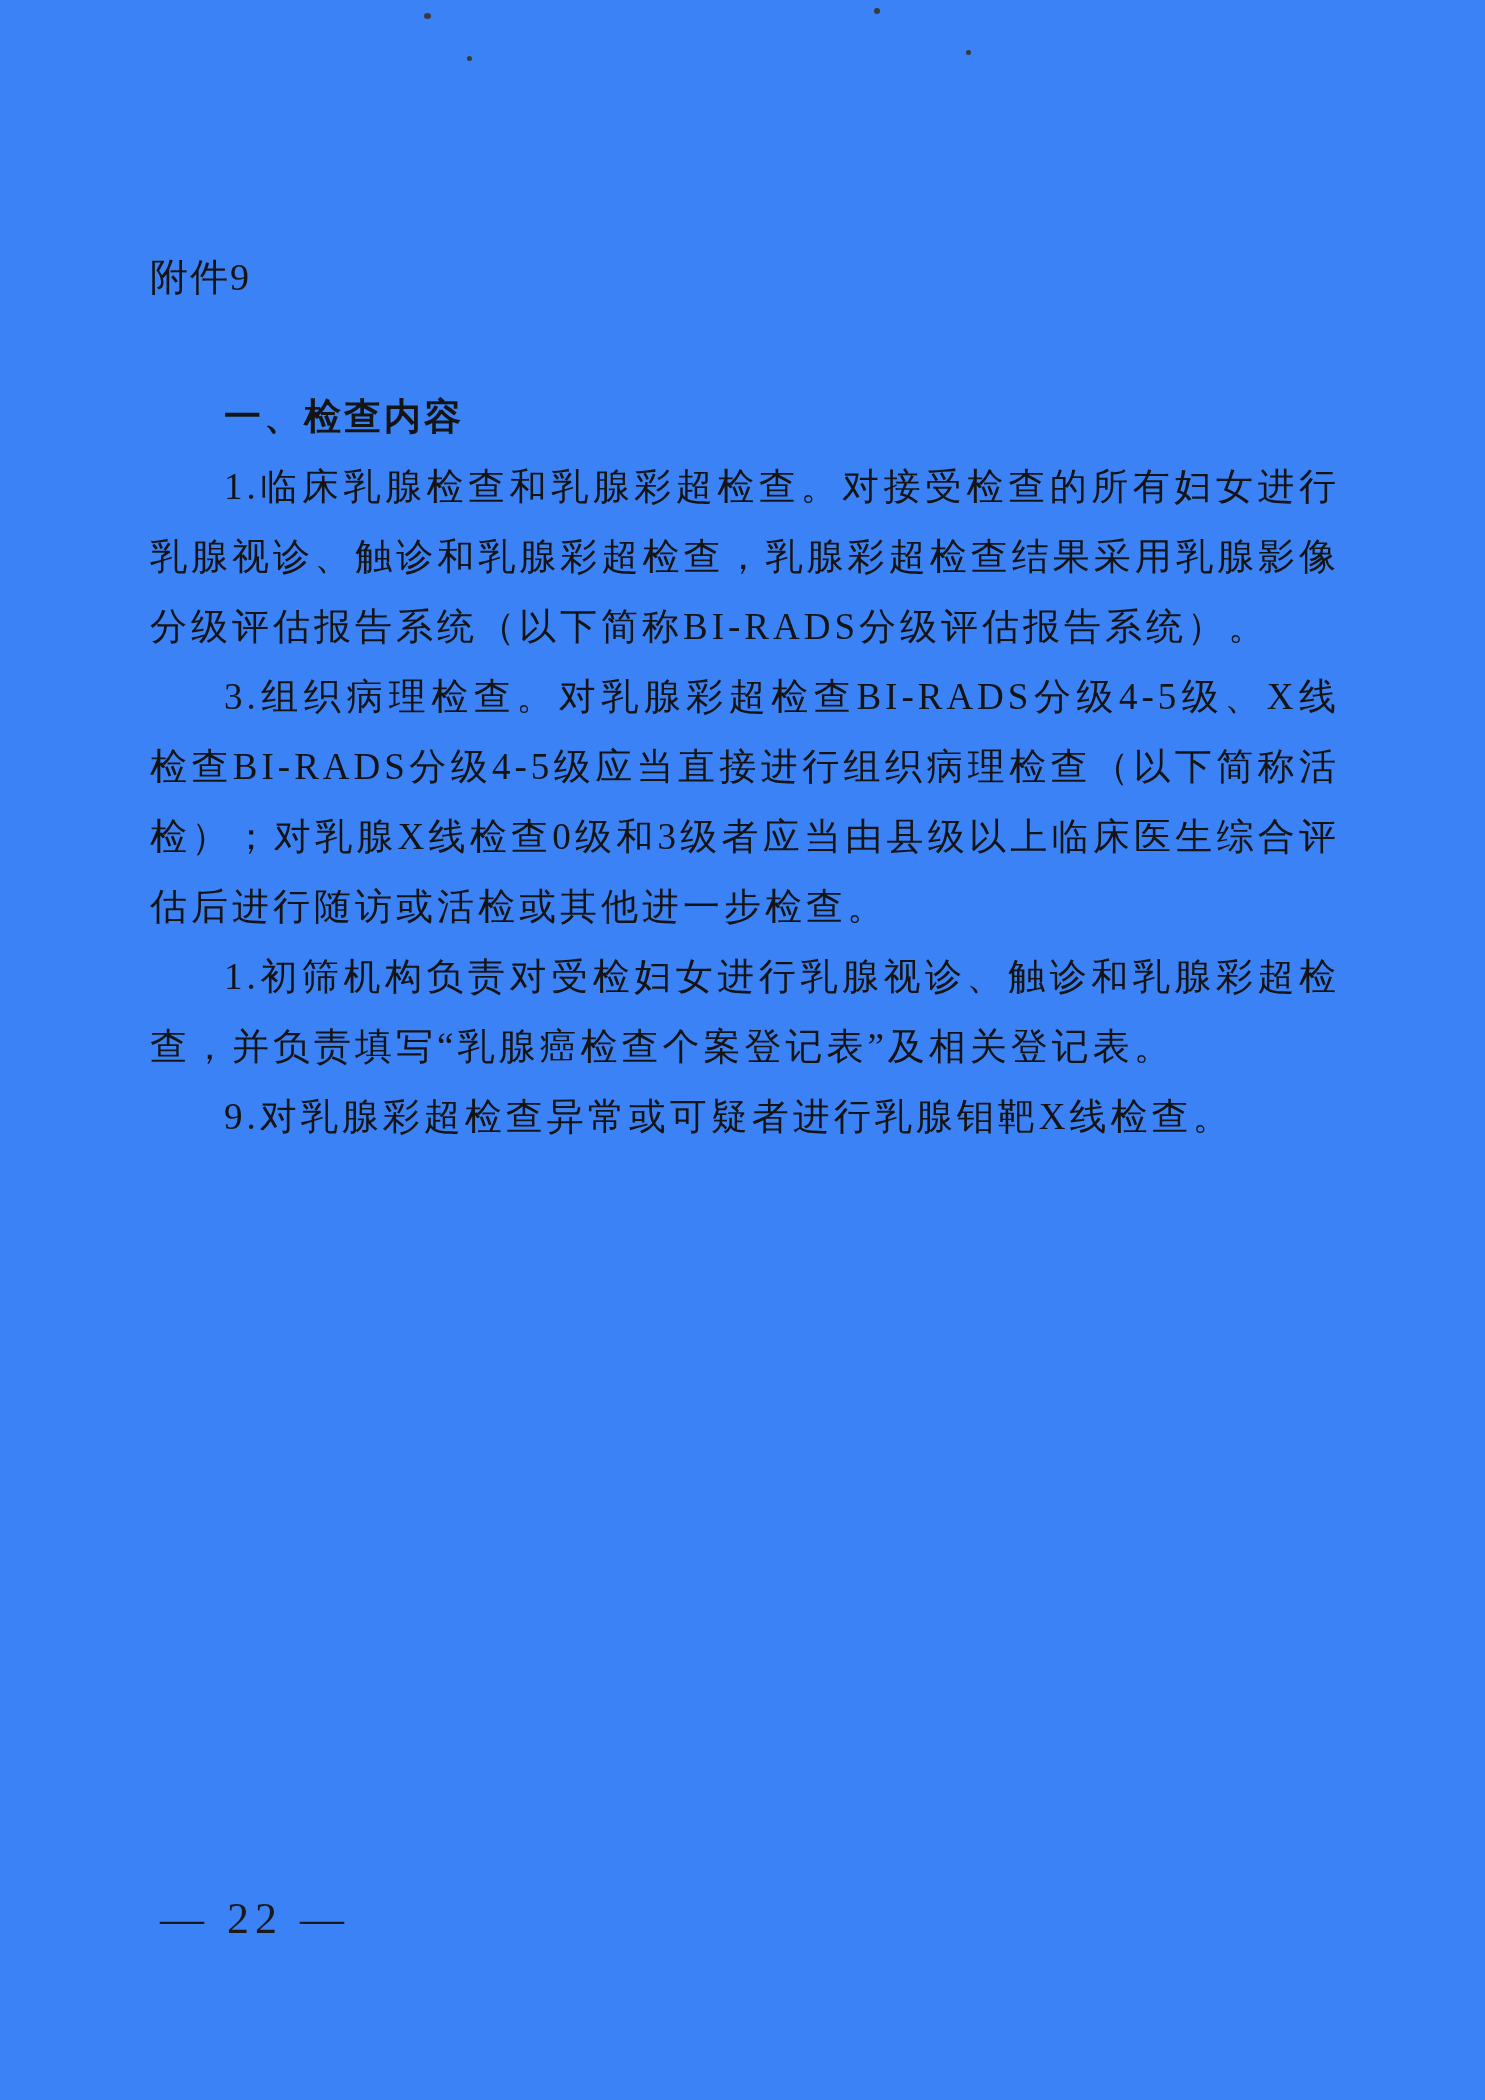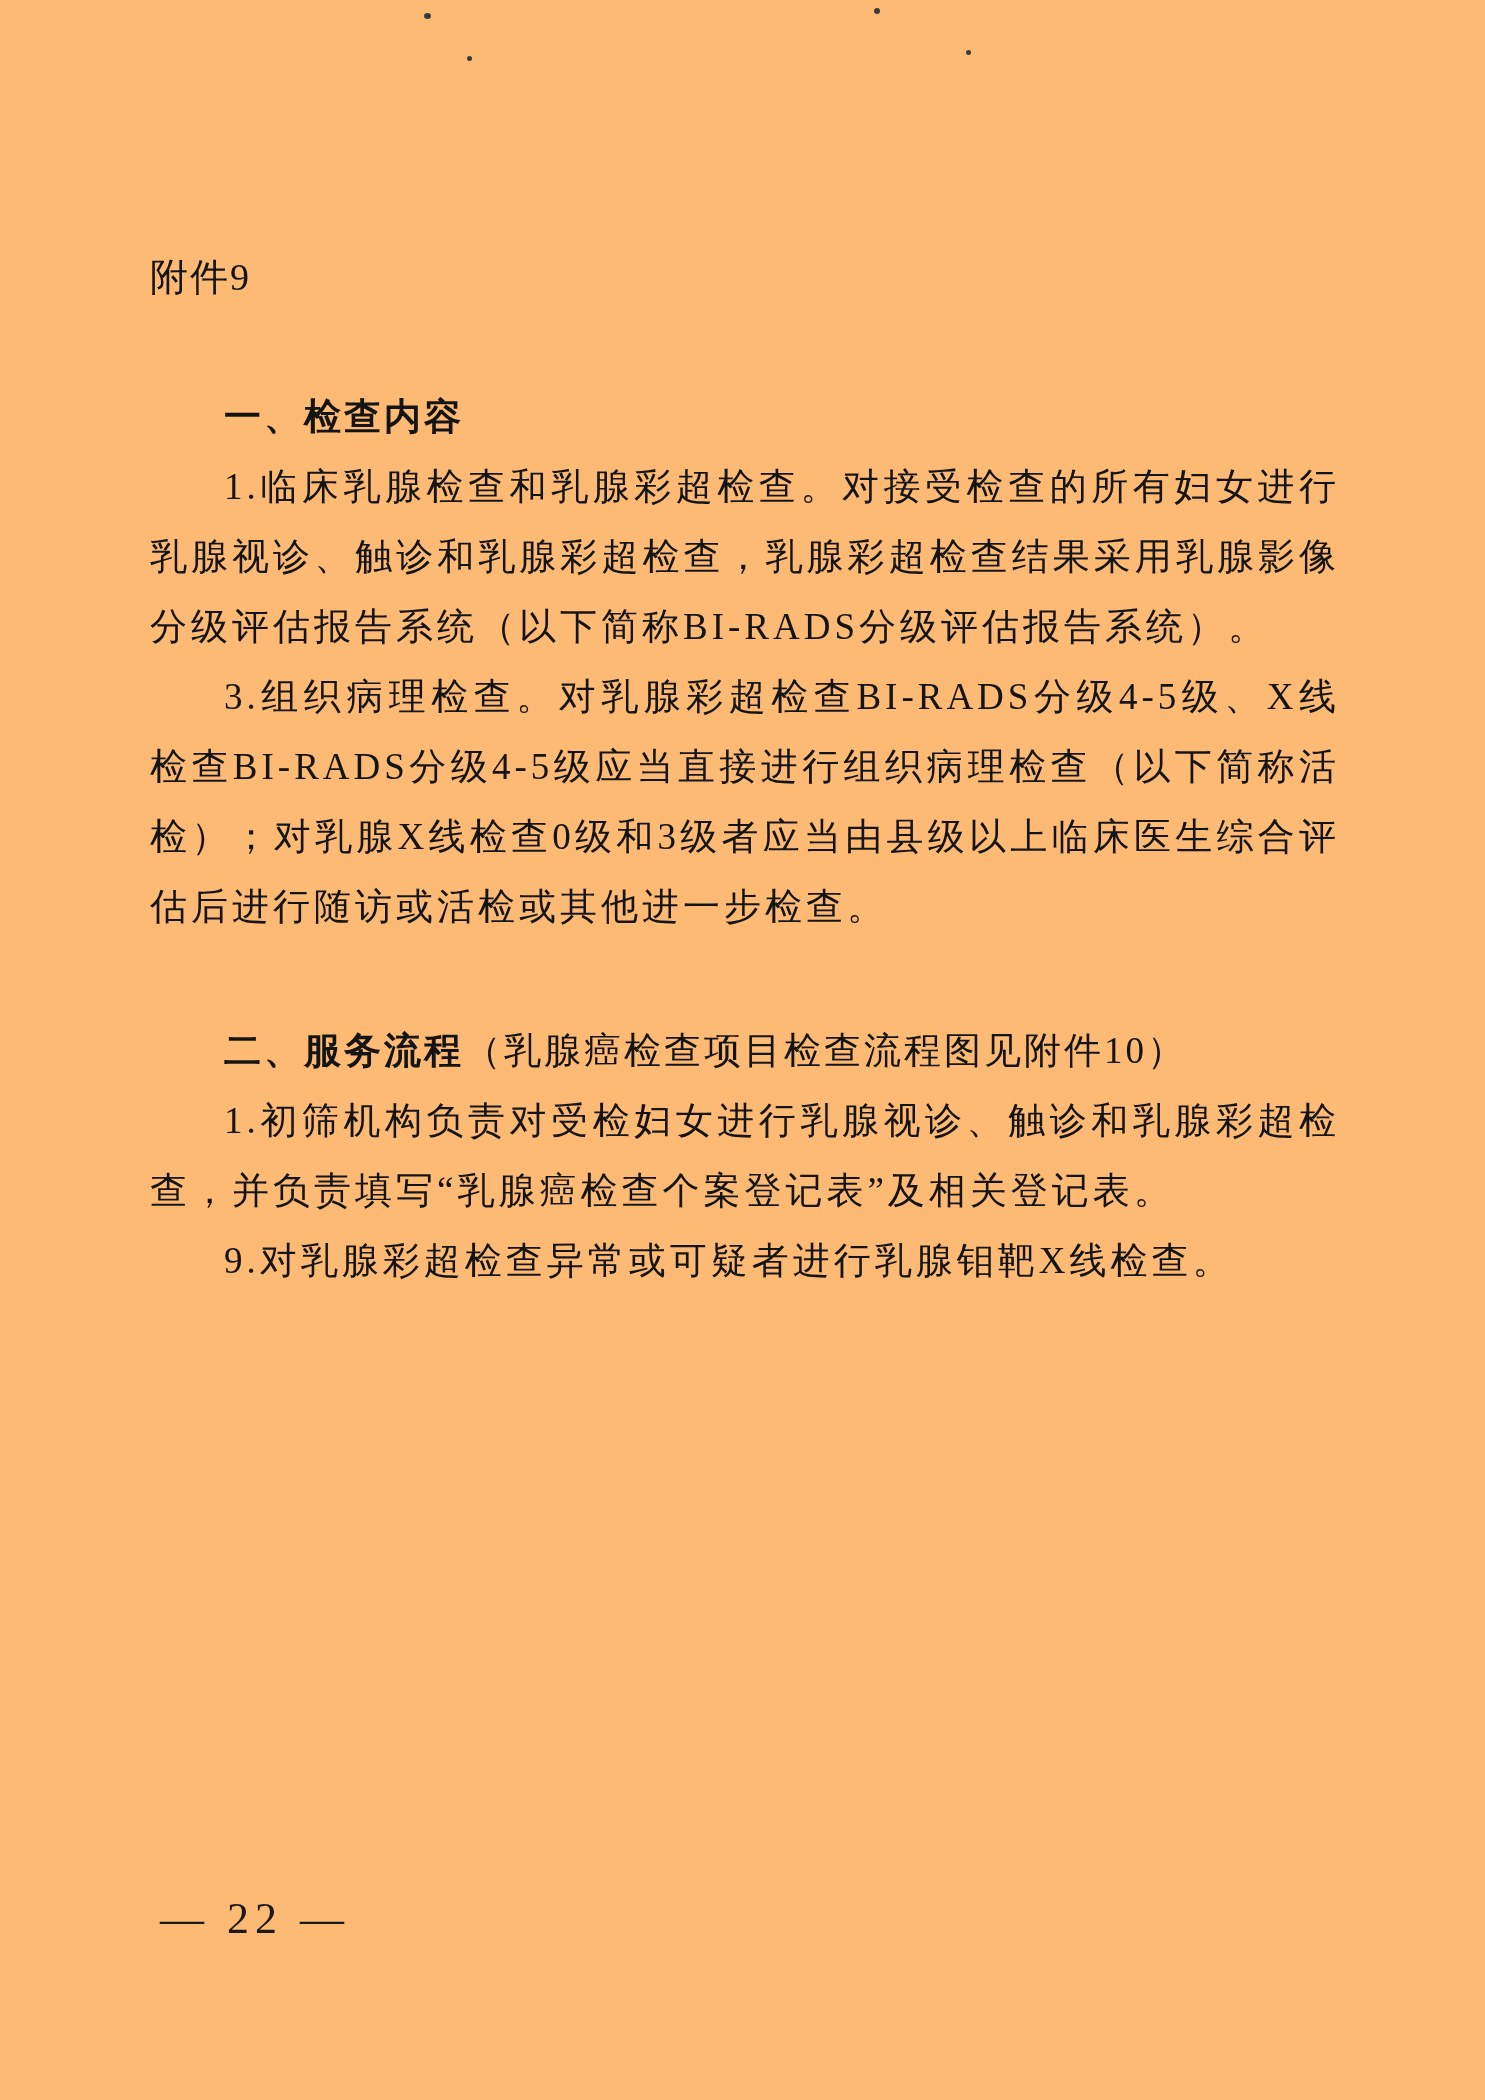--- a/index.html
+++ b/index.html
@@ -2,21 +2,21 @@
 <html><head>
 <meta charset="utf-8">
 <style>
   * { margin: 0; padding: 0; box-sizing: border-box; }
   html, body { background: #e8e8e8; }
   .page {
     position: relative;
     width: 1485px;
     height: 2100px;
     margin: 0 auto;
-    background: #fdba74;
+    background: #3b82f6;
     color: #141414;
     overflow: hidden;
     font-family: "Liberation Serif", "DejaVu Serif", serif;
   }
   .content {
     padding: 246px 145px 0 150px;
   }
   .attachment-label {
     font-size: 38px;
     line-height: 62px;
@@ -90,23 +90,20 @@
 
     <div class="section">
       <div class="section-heading">
         <span class="heading-bold">一、检查内容</span><span class="heading-suffix"></span>
       </div>
       <p class="body-para">1.临床乳腺检查和乳腺彩超检查。对接受检查的所有妇女进行乳腺视诊、触诊和乳腺彩超检查，乳腺彩超检查结果采用乳腺影像分级评估报告系统（以下简称BI-RADS分级评估报告系统）。</p>
       <p class="body-para">3.组织病理检查。对乳腺彩超检查BI-RADS分级4-5级、X线检查BI-RADS分级4-5级应当直接进行组织病理检查（以下简称活检）；对乳腺X线检查0级和3级者应当由县级以上临床医生综合评估后进行随访或活检或其他进一步检查。</p>
     </div>
 
     <div class="section">
-      <div class="section-heading">
-        <span class="heading-bold">二、服务流程</span><span class="heading-suffix">（乳腺癌检查项目检查流程图见附件10）</span>
-      </div>
       <p class="body-para">1.初筛机构负责对受检妇女进行乳腺视诊、触诊和乳腺彩超检查，并负责填写“乳腺癌检查个案登记表”及相关登记表。</p>
       <p class="body-para">9.对乳腺彩超检查异常或可疑者进行乳腺钼靶X线检查。</p>
     </div>
 
   </div>
 
   <div class="page-number">— 22 —</div>
 
 </div>
 

